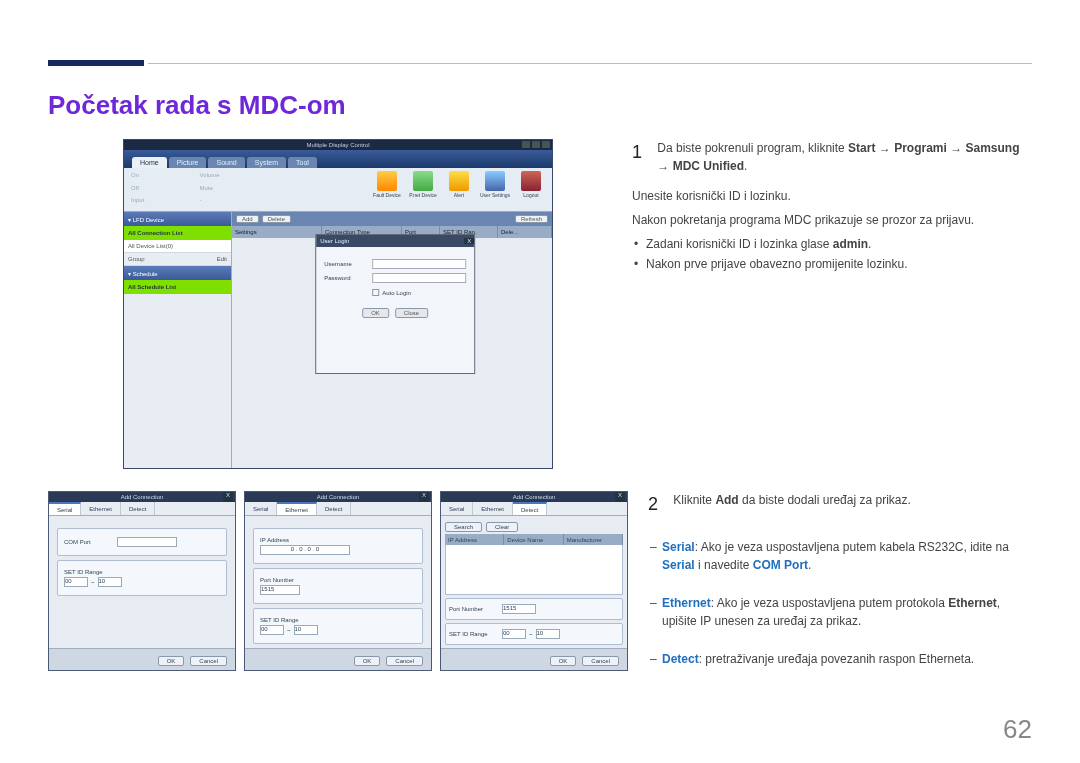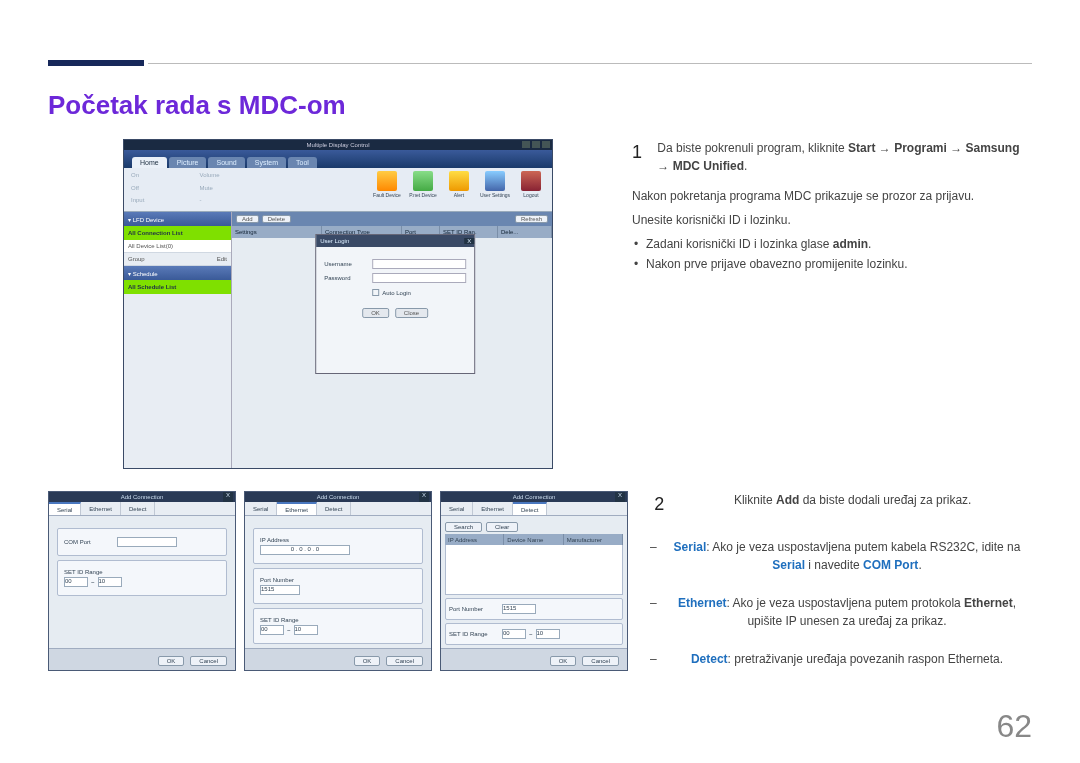--- a/index.html
+++ b/index.html
@@ -47,21 +47,21 @@
   .step { margin-bottom: 12px; }
   .bold { font-weight: 700; }
   .blue { color: #1f6fbe; font-weight: 700; }
   .bullet { padding-left: 14px; position: relative; margin: 2px 0; }
   .bullet::before { content: "•"; position: absolute; left: 2px; }
   .dash { padding-left: 14px; position: relative; margin: 20px 0; }
   .dash::before { content: "‒"; position: absolute; left: 2px; }
 
   .row2 { display: flex; gap: 20px; margin-top: 22px; }
   .row2 .left-col { flex: 0 0 580px; display: flex; gap: 8px; }
-  .row2 .right-col { flex: 1; text-align: center; }
+  .row2 .right-col { flex: 1; }
 
   
   .mdc-main {
     width: 430px;
     height: 330px;
     margin: 0 auto;
     background: #c9d2dd;
     border: 1px solid #3a4a66;
     position: relative;
     font-size: 7px;
@@ -135,21 +135,21 @@
   .ac-row label{width:50px;}
   .ac-inp{height:10px; border:1px solid #9ab; background:#fff;}
   .ac-sel{height:10px; width:24px; border:1px solid #9ab; background:#fff;}
   .ac-footer{height:24px; border-top:1px solid #a0acc0; display:flex; justify-content:flex-end; align-items:center; gap:6px; padding:0 8px;}
   .ac-btn{background:#eef2f8; border:1px solid #89a; padding:1px 8px; border-radius:2px;}
 
   .ac-table-hdr{display:flex; background:#98acc6; height:11px;}
   .ac-table-hdr span{flex:1; border-right:1px solid #7a8ea8; padding:0 3px; display:flex; align-items:center;}
   .ac-table-body{height:50px; background:#fff; border:1px solid #b0bcd0; border-top:none;}
 
-  .page-num { position:absolute; bottom:18px; right:48px; font-size:32px; color:#888; }
+  .page-num { position:absolute; bottom:18px; right:48px; font-size:26px; color:#888; }
 </style>
 </head>
 <body>
 
 <div class="top-rule-short"></div>
 <div class="top-rule-long"></div>
 
 <h1 class="page-title">Početak rada s MDC-om</h1>
 
 <div class="content">
@@ -261,22 +261,22 @@
     </div>
   </div>
 
   <div class="right-col">
     <div class="step">
       <span class="step-num">1</span>
       <span class="step-body">
         <span>Da biste pokrenuli program, kliknite </span><span class="bold">Start</span><span> → </span><span class="bold">Programi</span><span> → </span><span class="bold">Samsung</span><span> → </span><span class="bold">MDC Unified</span><span>.</span>
       </span>
     </div>
+    <p style="margin:6px 0">Unesite korisnički ID i lozinku.</p>
     <p style="margin:6px 0">Nakon pokretanja programa MDC prikazuje se prozor za prijavu.</p>
-    <p style="margin:6px 0">Unesite korisnički ID i lozinku.</p>
     <p class="bullet">
       <span>Zadani korisnički ID i lozinka glase </span><span class="bold">admin</span><span>.</span>
     </p>
     <p class="bullet">Nakon prve prijave obavezno promijenite lozinku.</p>
   </div>
 </div>
 
 <div class="row2">
   <div class="left-col">
 

